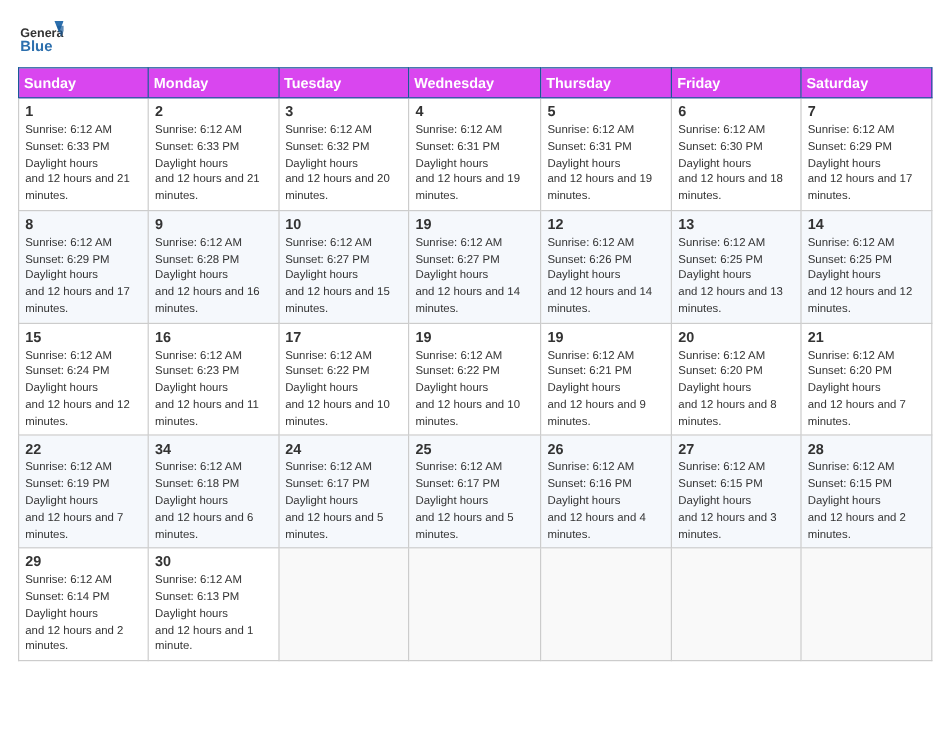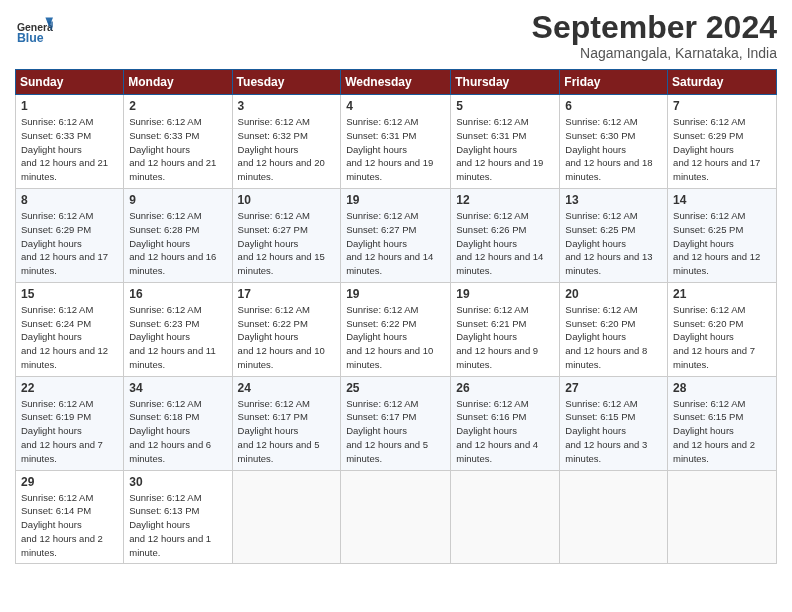--- a/index.html
+++ b/index.html
@@ -46,21 +46,21 @@
     .location {
       font-size: 14px;
       color: #555;
     }
     .calendar {
       width: 100%;
       border-collapse: collapse;
       border: 1px solid #ccc;
     }
     .calendar th {
-      background: #7f1d1d;
+      background: #d946ef;
       color: #fff;
       font-size: 12px;
       font-weight: bold;
       padding: 5px 4px;
       text-align: left;
       border: 1px solid #1a5a99;
     }
     .calendar td {
       width: 113px;
       height: 80px;
@@ -92,24 +92,20 @@
 
 <div class="container">
   <div class="header-area">
     <div class="logo">
       <svg class="logo-icon" viewBox="0 0 40 40" xmlns="http://www.w3.org/2000/svg">
         <text x="2" y="22" font-size="11" font-family="Arial" font-weight="bold" fill="#333">General</text>
         <text x="2" y="34" font-size="13" font-family="Arial" font-weight="bold" fill="#2c6fad">Blue</text>
         <polygon points="32,8 40,8 36,18" fill="#2c6fad"></polygon>
         <polygon points="34,12 42,12 38,22" fill="#1a5a99" opacity="0.7"></polygon>
       </svg>
-    </div>
-    <div class="title-area">
-      <div class="month-title">September 2024</div>
-      <div class="location">Nagamangala, Karnataka, India</div>
     </div>
   </div>
 
   <table class="calendar">
     <thead>
       <tr>
         <th>Sunday</th>
         <th>Monday</th>
         <th>Tuesday</th>
         <th>Wednesday</th>

